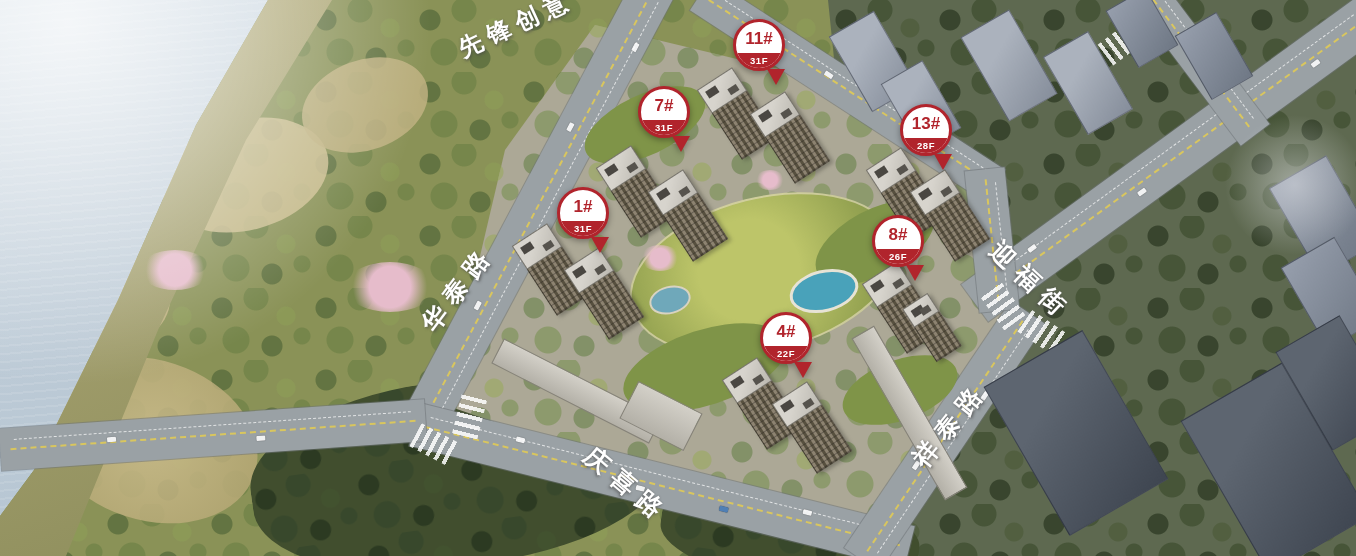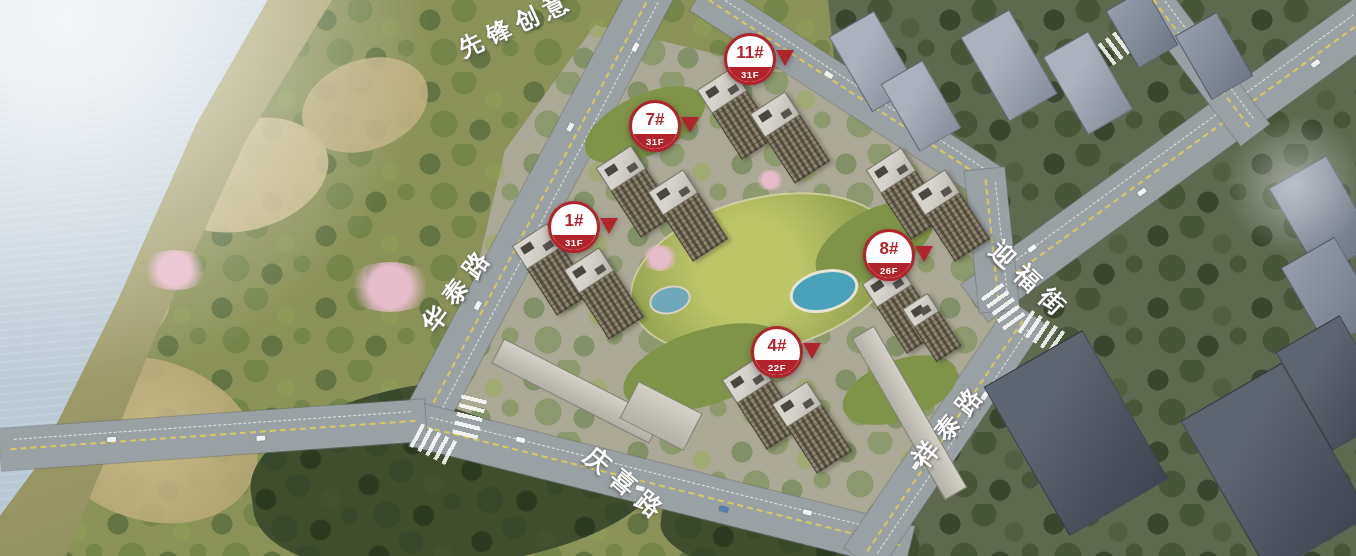--- a/index.html
+++ b/index.html
@@ -88,21 +88,21 @@
     left:0;top:0;width:1356px;height:556px;z-index:12;pointer-events:none;
     background-image:
       radial-gradient(circle at 5% 4%, rgba(255,255,255,.75), rgba(255,255,255,0) 26%),
       radial-gradient(circle at 1295px 185px, rgba(228,230,234,.5), rgba(228,230,234,0) 70px);
   }
   .road-label{
     position:absolute;color:var(--label-white,#fff);font-weight:bold;white-space:nowrap;z-index:20;
     text-shadow:0 2px 3px rgba(70,70,70,.65),0 0 2px rgba(90,90,90,.45);
   }
   .pin{
-    position:absolute;transform:translate(-50%,-100%);display:flex;align-items:center;
+    position:absolute;transform:translate(-50%,-100%);display:flex;flex-direction:column;align-items:flex-end;
     z-index:30;cursor:pointer;filter:drop-shadow(0 2px 3px rgba(0,0,0,.35));
   }
   .pin-head{
     width:46px;height:46px;border-radius:50%;background:var(--pin-white,#fff);
     border:3px solid var(--pin-red,#b1242c);overflow:hidden;display:flex;flex-direction:column;box-sizing:content-box;
   }
   .pin-num{flex:1;display:flex;align-items:center;justify-content:center;color:var(--pin-red,#b1242c);font-weight:bold;font-size:17px;line-height:1;padding-top:2px;}
   .pin-floor{height:15px;background:var(--pin-red,#b1242c);color:#fff;font-size:9.5px;font-weight:bold;text-align:center;line-height:15px;letter-spacing:.5px;}
   .pin-tail{width:0;height:0;border-left:9px solid transparent;border-right:9px solid transparent;border-top:16px solid var(--pin-red,#b1242c);margin-top:-2px;}
 </style>
@@ -286,14 +286,21 @@
     </div>
     <div class="pin-tail"></div>
   </div>
       <div class="pin" style="left: 759px; top: 85px;">
     <div class="pin-head">
       <span class="pin-num">11#</span>
       <span class="pin-floor">31F</span>
     </div>
     <div class="pin-tail"></div>
   </div>
+      <div class="pin" style="left: 926px; top: 170px;">
+    <div class="pin-head">
+      <span class="pin-num">13#</span>
+      <span class="pin-floor">28F</span>
+    </div>
+    <div class="pin-tail"></div>
+  </div>
     </div>
 </div>
 
 </body></html>

